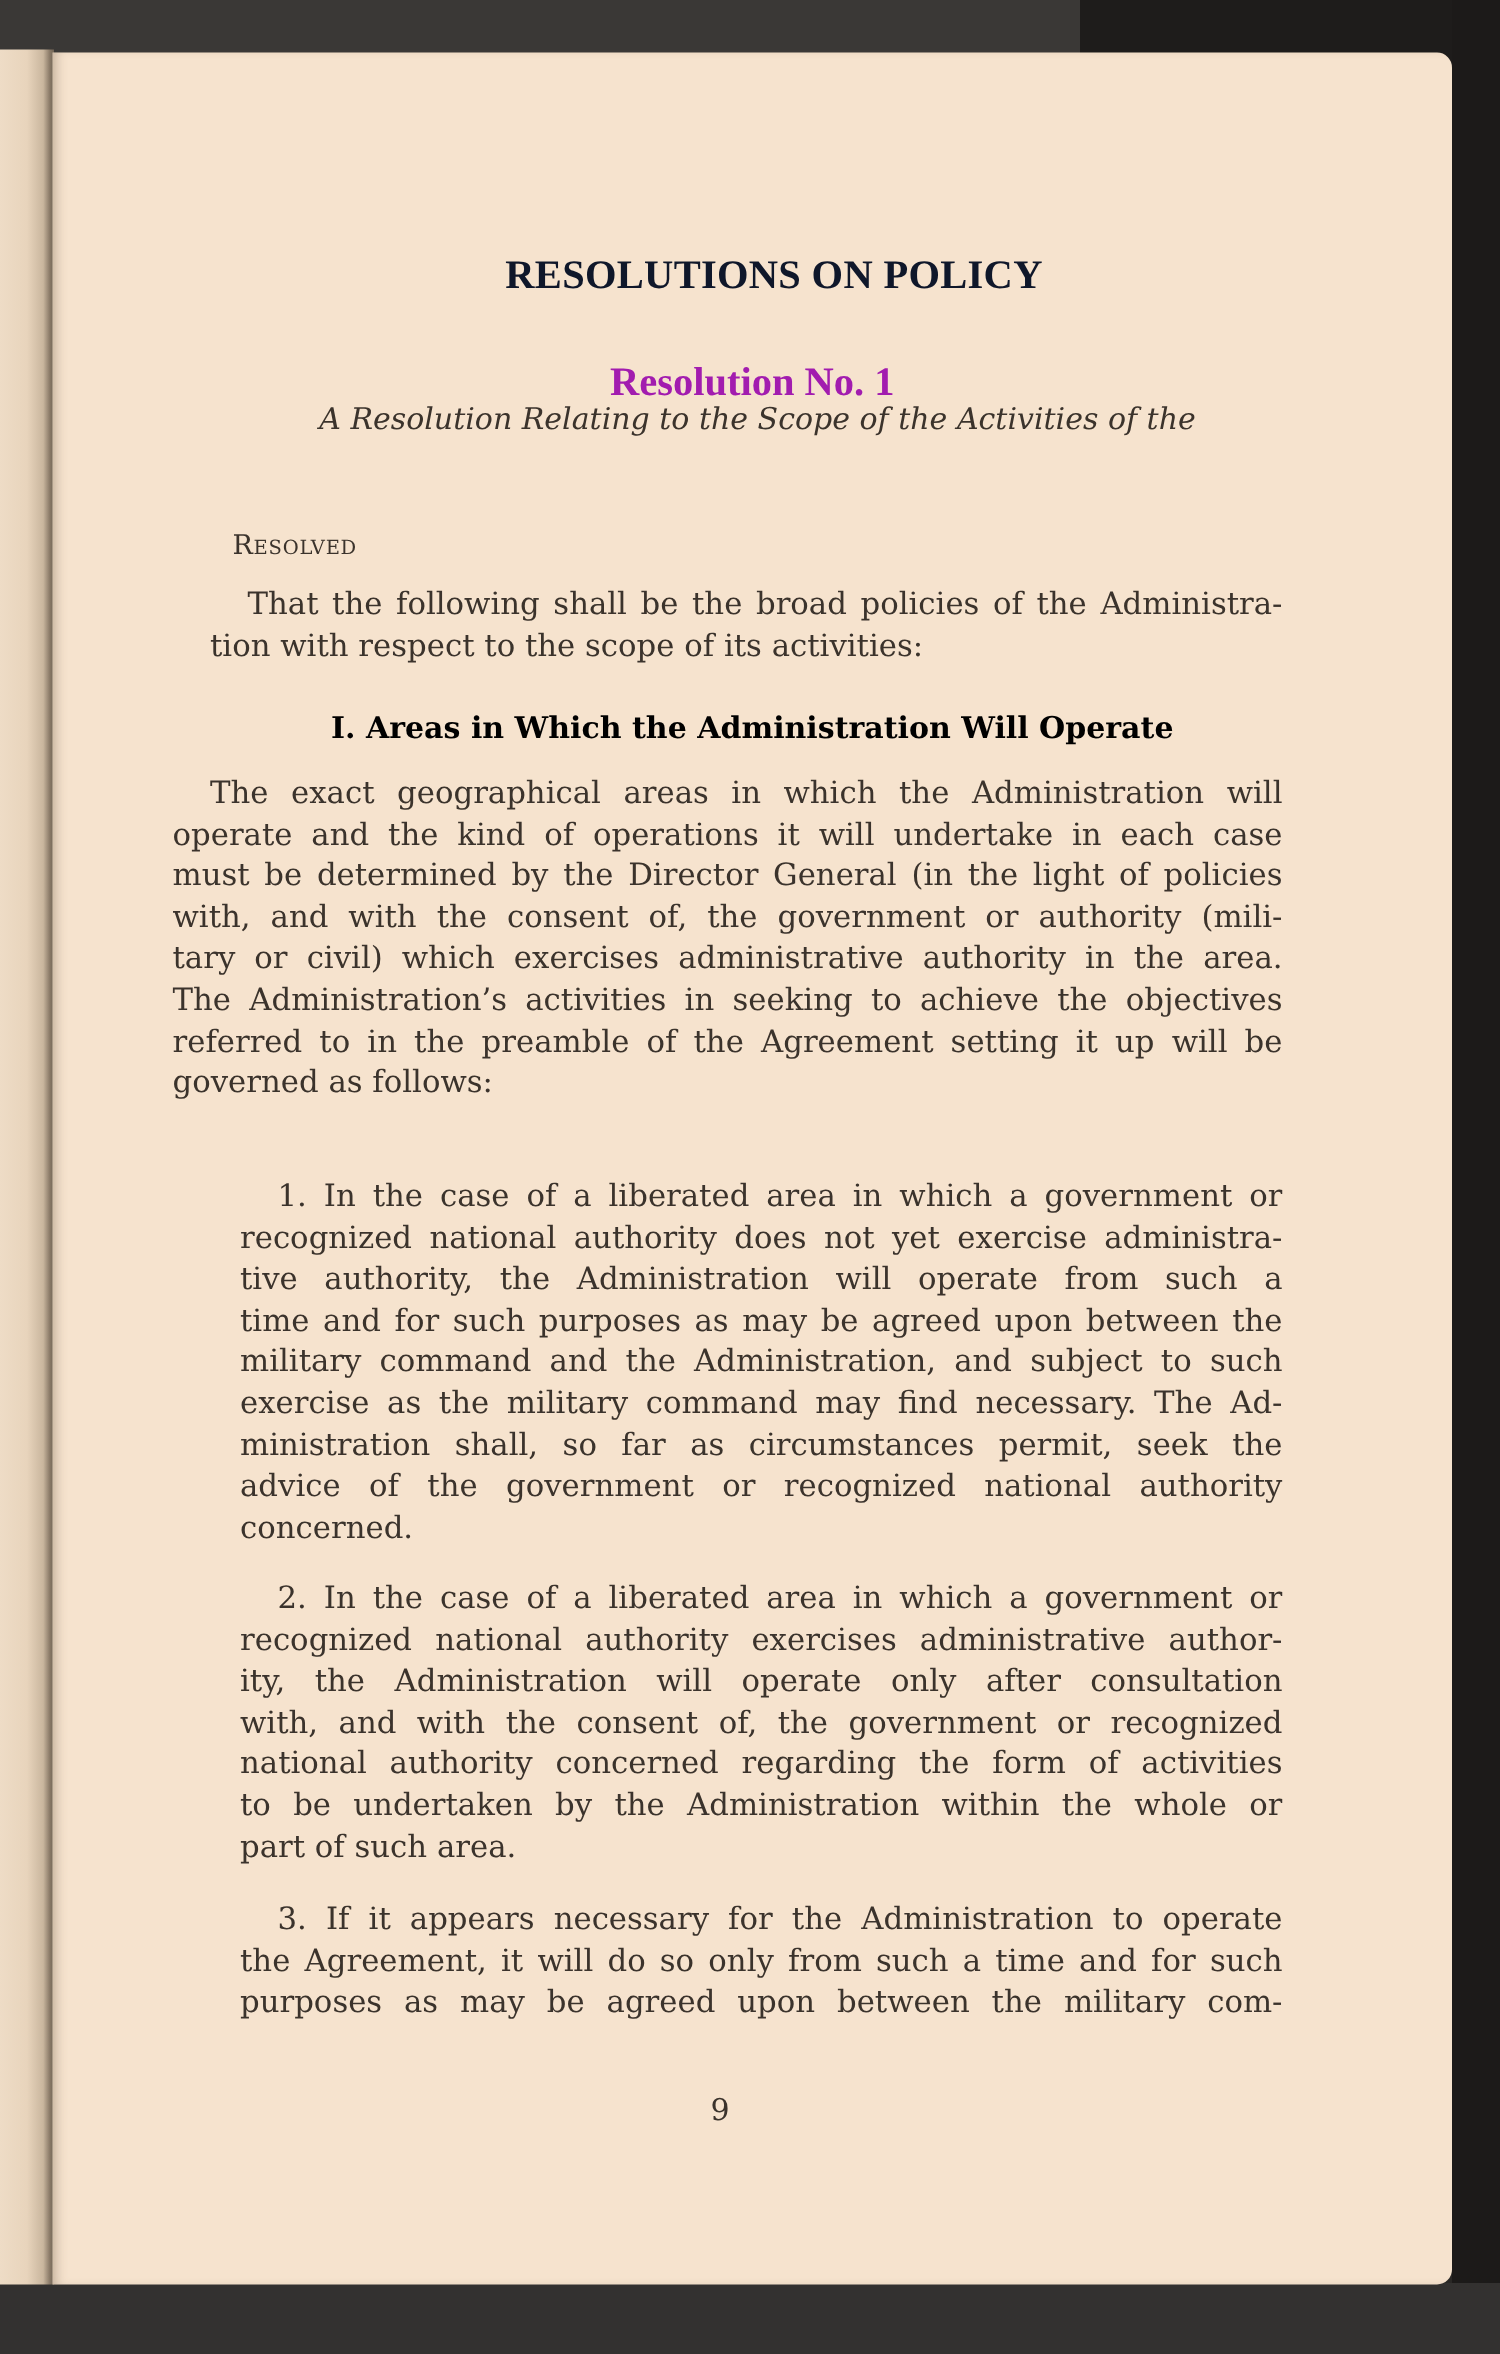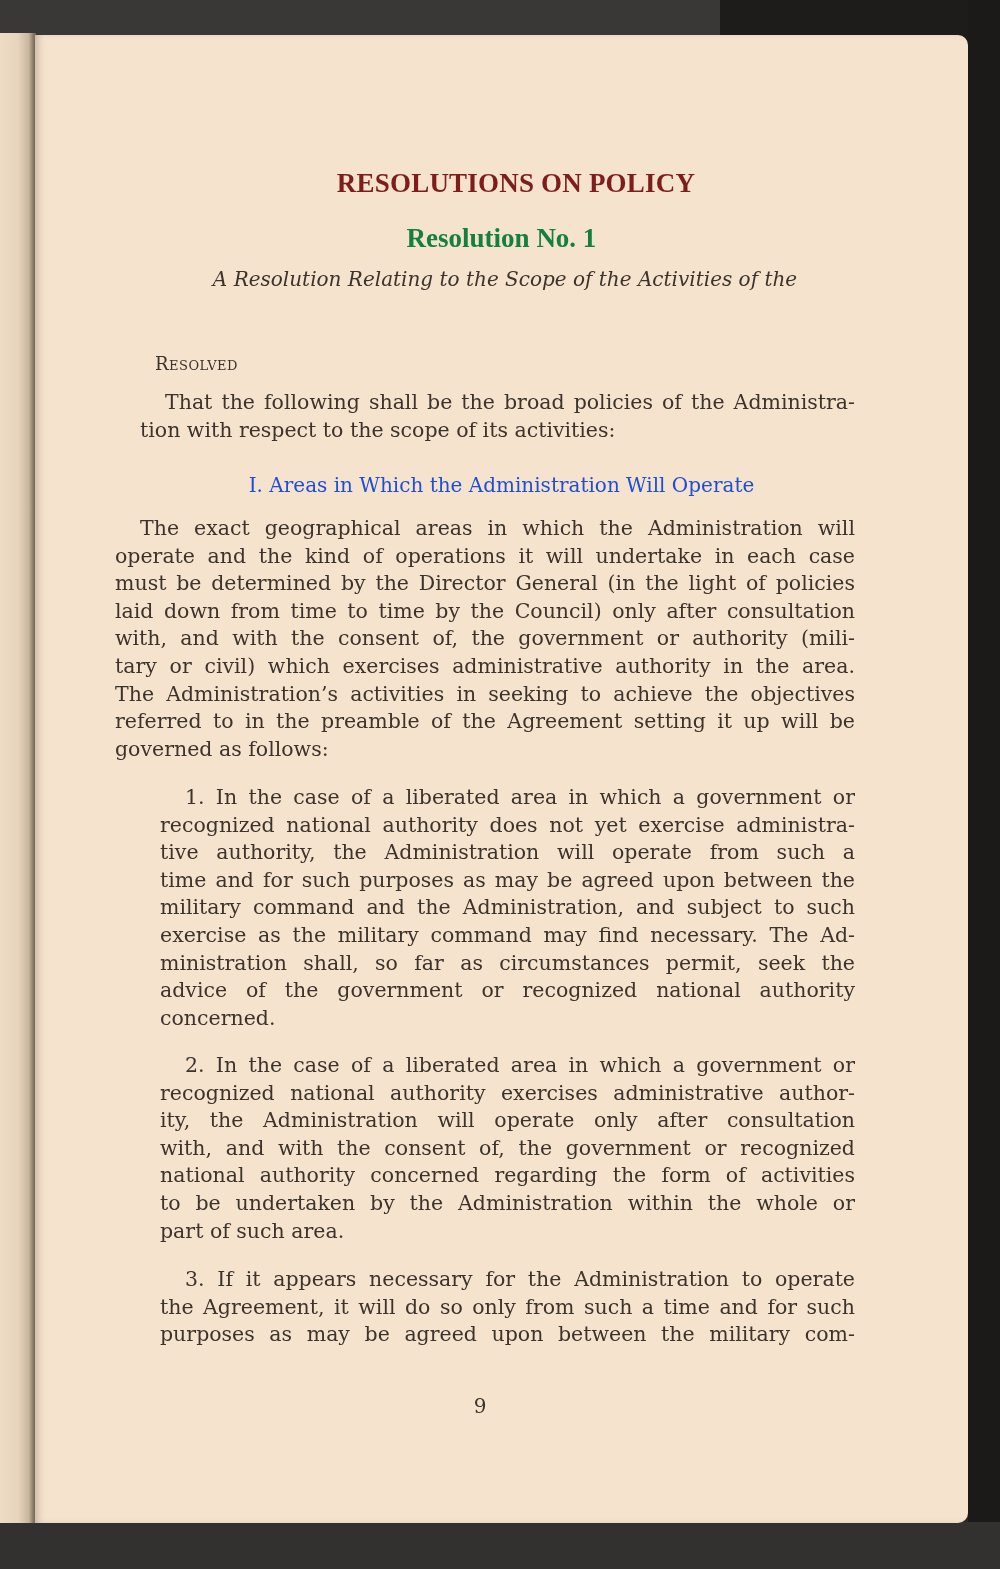--- a/index.html
+++ b/index.html
@@ -21,47 +21,47 @@
     position: absolute; left: 35px; top: 35px; width: 933px; height: 1488px;
     background: #f6e3ce;
     border-top-right-radius: 10px; border-bottom-right-radius: 10px;
     box-shadow: inset 6px 0 8px -4px rgba(90,70,50,0.35);
   }
   .content { position: absolute; left: 0; top: 0; width: 933px; height: 1488px; color: #3b332c; }
 
   .title {
     position: absolute; left: 0; width: 962px; top: 133px; text-align: center;
     font-family: "Liberation Serif", "DejaVu Serif", serif;
-    font-weight: bold; font-size: 27px; letter-spacing: 0.2px; color: #7f1d1d;
+    font-weight: bold; font-size: 27px; letter-spacing: 0.2px; color: #0f172a;
   }
   .res-no {
-    position: absolute; left: 0; width: 933px; top: 188px; text-align: center;
+    position: absolute; left: 0; width: 933px; top: 204px; text-align: center;
     font-family: "Liberation Serif", "DejaVu Serif", serif;
-    font-weight: bold; font-size: 27px; color: #15803d;
+    font-weight: bold; font-size: 27px; color: #a21caf;
   }
   .subtitle {
     position: absolute; left: 120px; width: 700px; top: 230px; text-align: center;
     font-family: "DejaVu Serif", serif; font-style: italic;
     font-size: 20px; line-height: 29px; color: #3b332c;
   }
   .resolved {
     position: absolute; left: 80px; top: 318px;
     font-family: "DejaVu Serif", serif; font-size: 18px; color: #3b332c;
     font-variant: small-caps; letter-spacing: 0.5px; margin-left: 40px;
   }
   .para {
     position: absolute; font-family: "DejaVu Serif", serif;
     font-size: 20.5px; line-height: 27.6px; color: #3b332c;
     text-align: justify; text-align-last: left;
     hyphens: manual;
   }
   .intro { left: 80px; width: 740px; top: 354px; text-indent: 25px; }
   .section-heading {
     position: absolute; left: 0; width: 933px; top: 438px; text-align: center;
-    font-family: "DejaVu Serif", serif; font-weight: normal; font-size: 20px; color: #1d4ed8;
+    font-family: "DejaVu Serif", serif; font-weight: bold; font-size: 20px; color: #000000;
   }
   .p1 { left: 80px; width: 740px; top: 480px; text-indent: 25px; }
   .item1 { left: 125px; width: 695px; top: 749px; text-indent: 25px; }
   .item2 { left: 125px; width: 695px; top: 1017px; text-indent: 25px; }
   .item3 { left: 125px; width: 695px; top: 1231px; text-indent: 25px; }
   .page-number {
     position: absolute; left: 0; width: 890px; top: 1359px; text-align: center;
     font-family: "DejaVu Serif", serif; font-size: 20px; color: #3b332c;
   }
   .line { display: block; white-space: nowrap; text-align: justify; text-align-last: justify; }
@@ -90,21 +90,20 @@
       <span class="line" style="padding-left: 25px; width: 715px; white-space: normal; overflow: hidden; height: 27.6px;">That the following shall be the broad policies of the Administra-</span>
       <span class="line last" style="white-space: normal; overflow: hidden; height: 27.6px;">tion with respect to the scope of its activities:</span>
     </div>
 
     <div class="section-heading">I. Areas in Which the Administration Will Operate</div>
 
     <div class="para p1" style="text-indent:0">
       <span class="line" style="padding-left: 25px; width: 715px; white-space: normal; overflow: hidden; height: 27.6px;">The exact geographical areas in which the Administration will</span>
       <span class="line" style="white-space: normal; overflow: hidden; height: 27.6px;">operate and the kind of operations it will undertake in each case</span>
       <span class="line" style="white-space: normal; overflow: hidden; height: 27.6px;">must be determined by the Director General (in the light of policies</span>
-      <span class="line" style="white-space: normal; overflow: hidden; height: 27.6px;">laid down from time to time by the Council) only after consultation</span>
       <span class="line" style="white-space: normal; overflow: hidden; height: 27.6px;">with, and with the consent of, the government or authority (mili-</span>
       <span class="line" style="white-space: normal; overflow: hidden; height: 27.6px;">tary or civil) which exercises administrative authority in the area.</span>
       <span class="line" style="white-space: normal; overflow: hidden; height: 27.6px;">The Administration’s activities in seeking to achieve the objectives</span>
       <span class="line" style="white-space: normal; overflow: hidden; height: 27.6px;">referred to in the preamble of the Agreement setting it up will be</span>
       <span class="line last" style="white-space: normal; overflow: hidden; height: 27.6px;">governed as follows:</span>
     </div>
 
     <div class="para item1" style="text-indent:0">
       <span class="line" style="padding-left: 25px; width: 670px; white-space: normal; overflow: hidden; height: 27.6px;">1. In the case of a liberated area in which a government or</span>
       <span class="line" style="white-space: normal; overflow: hidden; height: 27.6px;">recognized national authority does not yet exercise administra-</span>

